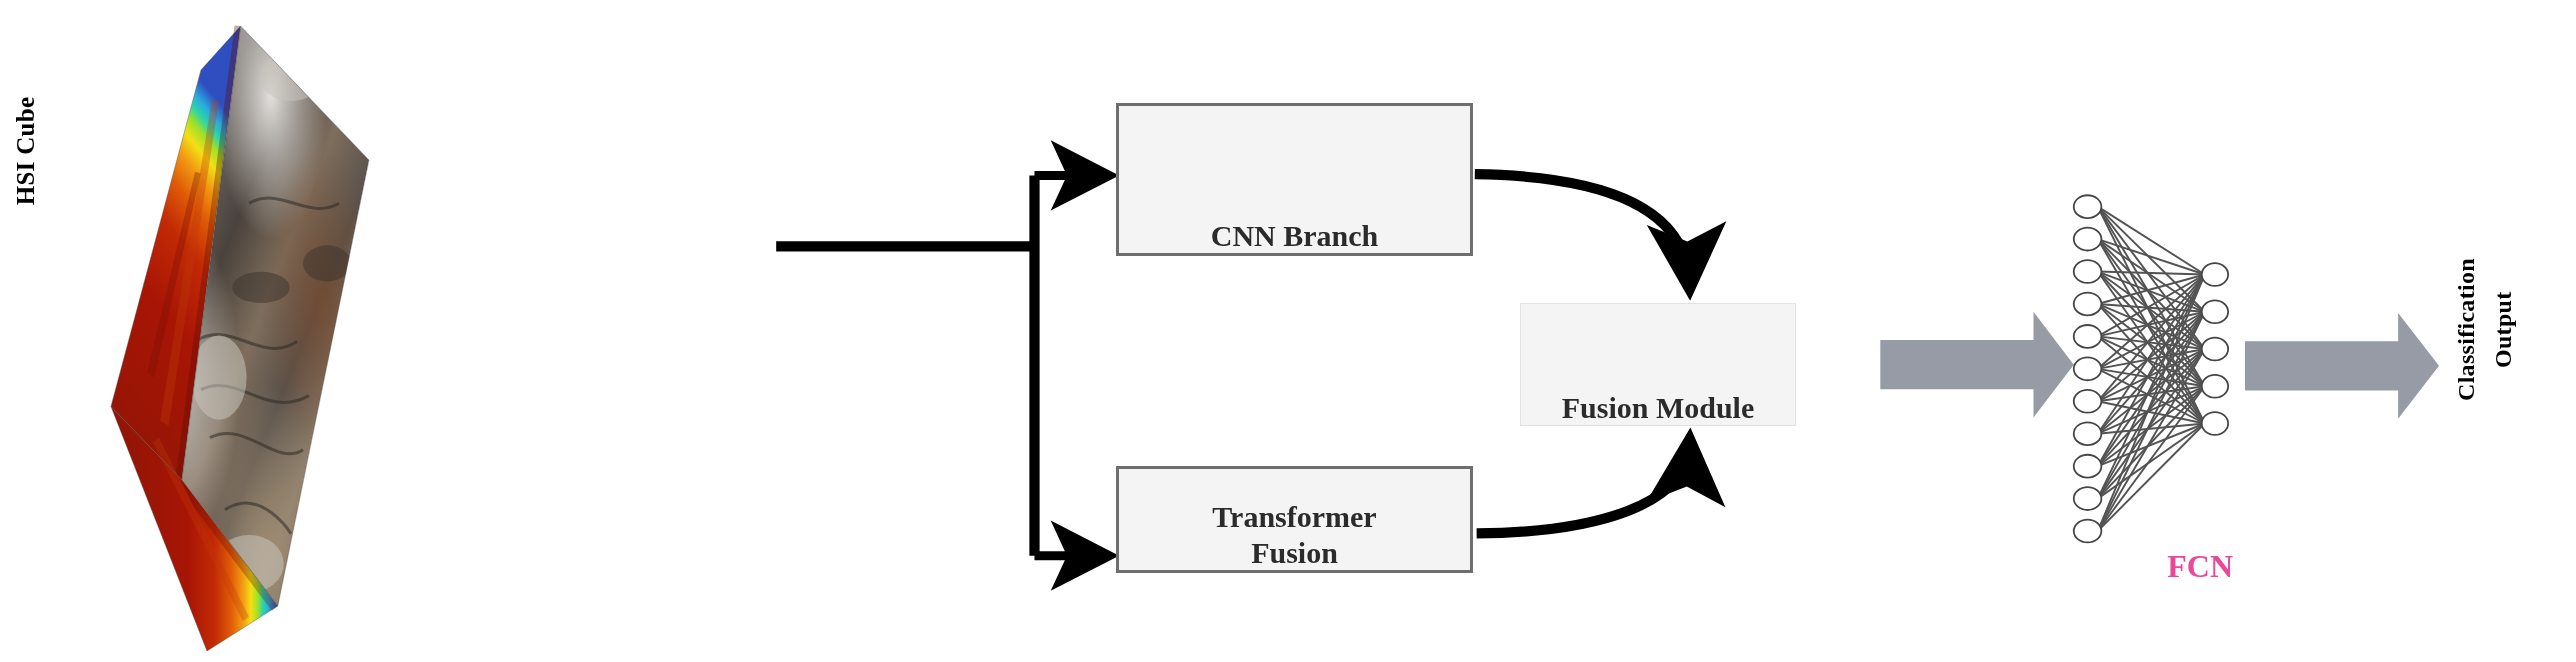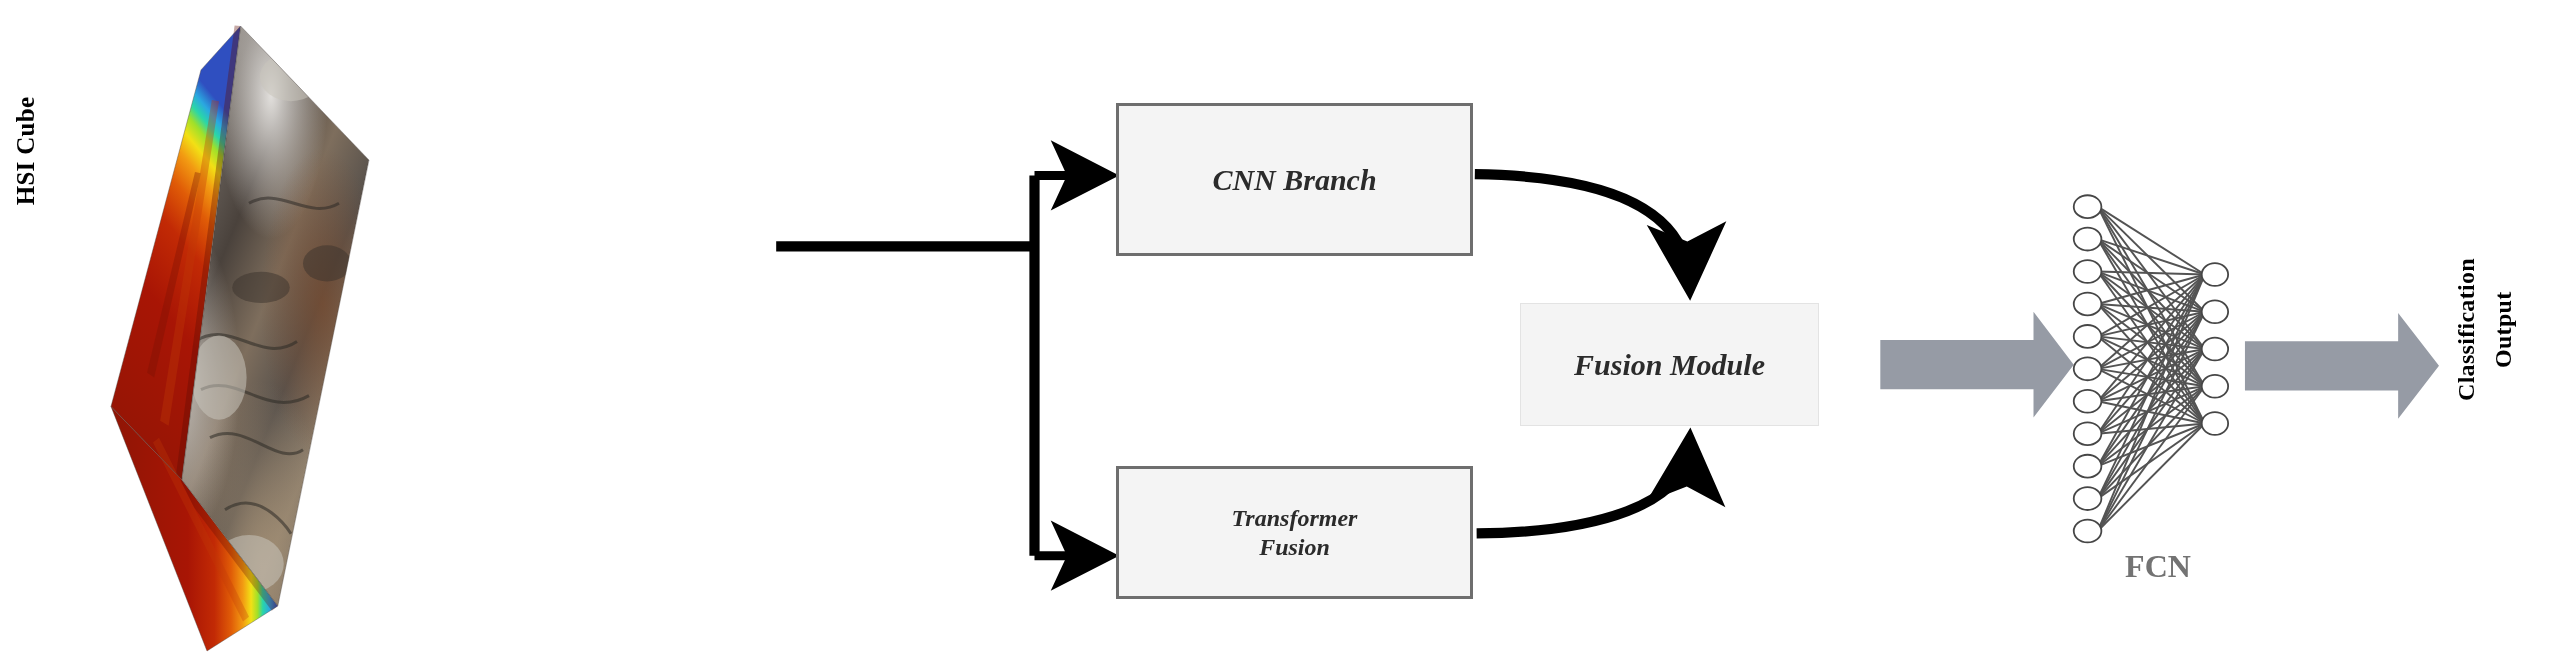--- a/index.html
+++ b/index.html
@@ -22,29 +22,29 @@
       display:flex;align-items:center;justify-content:center;line-height:1;}
   #classification-line{left:3.6px;}
   #output-line{left:41px;}
 
   
   #hsi-cube{position:absolute;left:111px;top:4.8px;width:258px;height:649px;}
 
   
   .nbox{position:absolute;box-sizing:border-box;background:#f4f4f4;
         border:3px solid #6e6e6e;color:#2b2b2b;font-weight:bold;
-        display:flex;align-items:center;justify-content:center;
-        text-align:center;line-height:1.18;font-style:italic;}
+        display:flex;align-items:flex-end;justify-content:center;
+        text-align:center;line-height:1.18;}
   #cnn-branch-box{left:1116px;top:103px;width:357px;height:153px;font-size:30px;}
-  #transformer-branch-box{left:1116px;top:466px;width:357px;height:133px;font-size:24px;}
-  #fusion-module-box{left:1520px;top:303px;width:299px;height:123px;font-size:30px;
+  #transformer-branch-box{left:1116px;top:466px;width:357px;height:107px;font-size:30px;}
+  #fusion-module-box{left:1520px;top:303px;width:276px;height:123px;font-size:30px;
         border:1.2px solid #e3e3e3;background:#f4f4f4;}
 
   #fcn-label{position:absolute;left:2083px;top:548px;width:150px;
-        font-size:32px;font-weight:bold;color:#737373;text-align:center;}
+        font-size:32px;font-weight:bold;color:#ec4899;text-align:right;}
 
   svg{position:absolute;left:0;top:0;width:2576px;height:662px;overflow:visible;}
 </style>
 </head>
 <body>
 
 <div class="canvas">
 
   <div id="hsi-cube">
     <svg viewBox="0 0 430 1080" preserveAspectRatio="none" style="width:258px;height:649px;">

